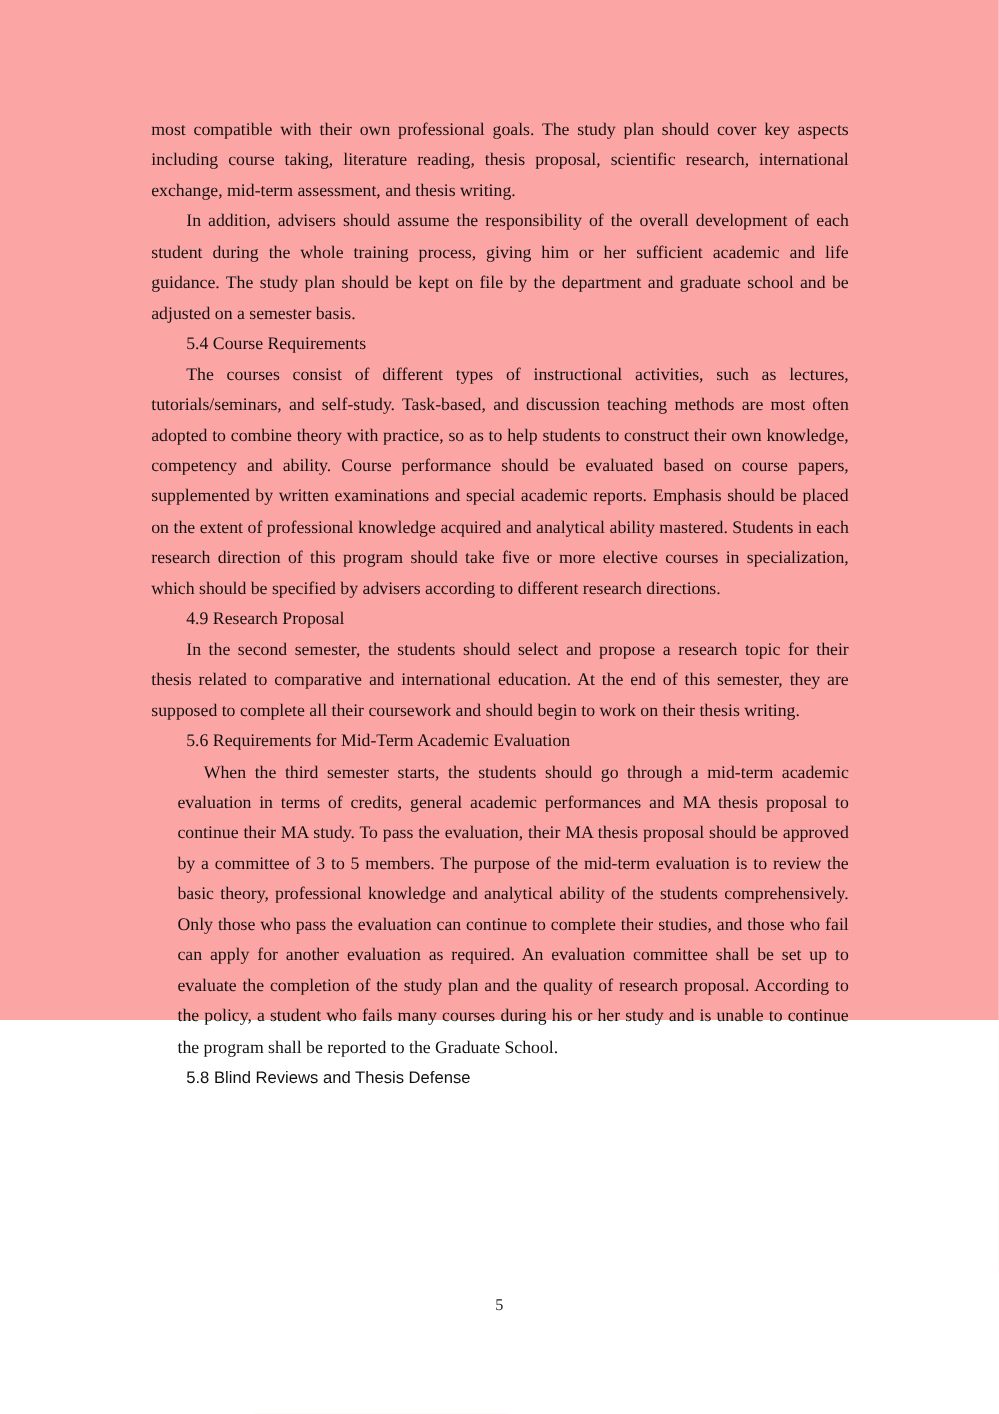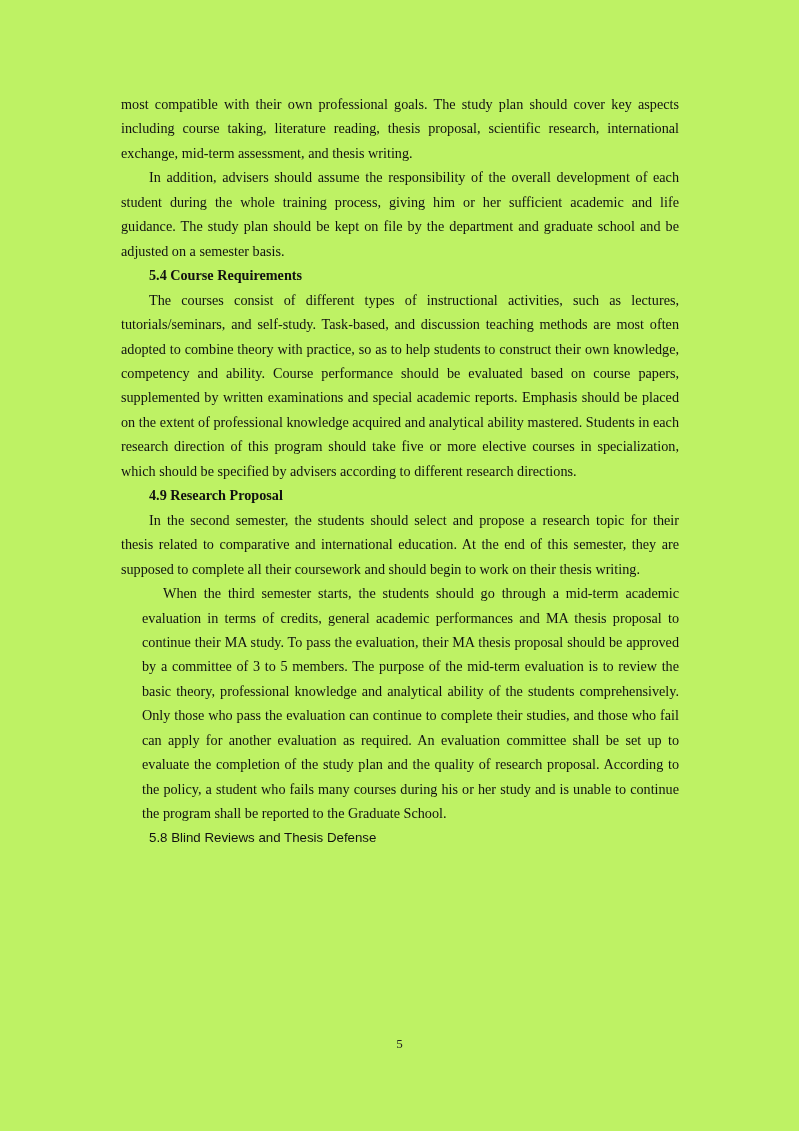--- a/index.html
+++ b/index.html
@@ -1,42 +1,43 @@
 <!DOCTYPE html>
 <html><head>
 <meta charset="utf-8">
 <style>
   html, body { margin: 0; padding: 0; background: #ffffff; }
   body { width: 799px; height: 1131px; position: relative; overflow: hidden; }
   .page {
-    position: absolute; left: 0; top: 0; width: 799px; height: 1131px; background: #bef264;
+    position: absolute; left: 0; top: 0; width: 799px; height: 816px; background: #fca5a5;
     font-family: "Liberation Serif", "DejaVu Serif", serif; color: #111;
   }
   .text {
     position: absolute; left: 121px; width: 558px; top: 92px;
     font-size: 14.2px; line-height: 24.45px;
   }
   .p { margin: 0; text-align: justify; text-indent: 28px; }
   .p.noindent { text-indent: 0; }
   .p.shift { margin-left: 21px; }
-  .h { margin: 0; padding-left: 28px; font-weight: bold; font-size: 14.2px; }
+  .h { margin: 0; padding-left: 28px; font-weight: normal; font-size: 14.2px; }
   .h.sans { font-family: "Liberation Sans", "DejaVu Sans", sans-serif; font-weight: normal; font-size: 13.3px; }
   .pagenum {
     position: absolute; left: 0; width: 799px; top: 1036px; text-align: center;
     font-size: 13px; font-family: "Liberation Serif", serif; color: #222;
   }
 </style>
 </head>
 <body>
 
 <div class="page">
   <div class="text">
     <p class="p noindent">most compatible with their own professional goals. The study plan should cover key aspects including course taking, literature reading, thesis proposal, scientific research, international exchange, mid-term assessment, and thesis writing.</p>
     <p class="p">In addition, advisers should assume the responsibility of the overall development of each student during the whole training process, giving him or her sufficient academic and life guidance. The study plan should be kept on file by the department and graduate school and be adjusted on a semester basis.</p>
     <h3 class="h">5.4 Course Requirements</h3>
     <p class="p">The courses consist of different types of instructional activities, such as lectures, tutorials/seminars, and self-study. Task-based, and discussion teaching methods are most often adopted to combine theory with practice, so as to help students to construct their own knowledge, competency and ability. Course performance should be evaluated based on course papers, supplemented by written examinations and special academic reports. Emphasis should be placed on the extent of professional knowledge acquired and analytical ability mastered. Students in each research direction of this program should take five or more elective courses in specialization, which should be specified by advisers according to different research directions.</p>
     <h3 class="h">4.9 Research Proposal</h3>
     <p class="p">In the second semester, the students should select and propose a research topic for their thesis related to comparative and international education. At the end of this semester, they are supposed to complete all their coursework and should begin to work on their thesis writing.</p>
+    <h3 class="h">5.6 Requirements for Mid-Term Academic Evaluation</h3>
     <p class="p shift" style="text-indent:21px">When the third semester starts, the students should go through a mid-term academic evaluation in terms of credits, general academic performances and MA thesis proposal to continue their MA study. To pass the evaluation, their MA thesis proposal should be approved by a committee of 3 to 5 members. The purpose of the mid-term evaluation is to review the basic theory, professional knowledge and analytical ability of the students comprehensively. Only those who pass the evaluation can continue to complete their studies, and those who fail can apply for another evaluation as required. An evaluation committee shall be set up to evaluate the completion of the study plan and the quality of research proposal. According to the policy, a student who fails many courses during his or her study and is unable to continue the program shall be reported to the Graduate School.</p>
     <h3 class="h sans">5.8 Blind Reviews and Thesis Defense</h3>
   </div>
   <div class="pagenum">5</div>
 </div>
 
 </body></html>

